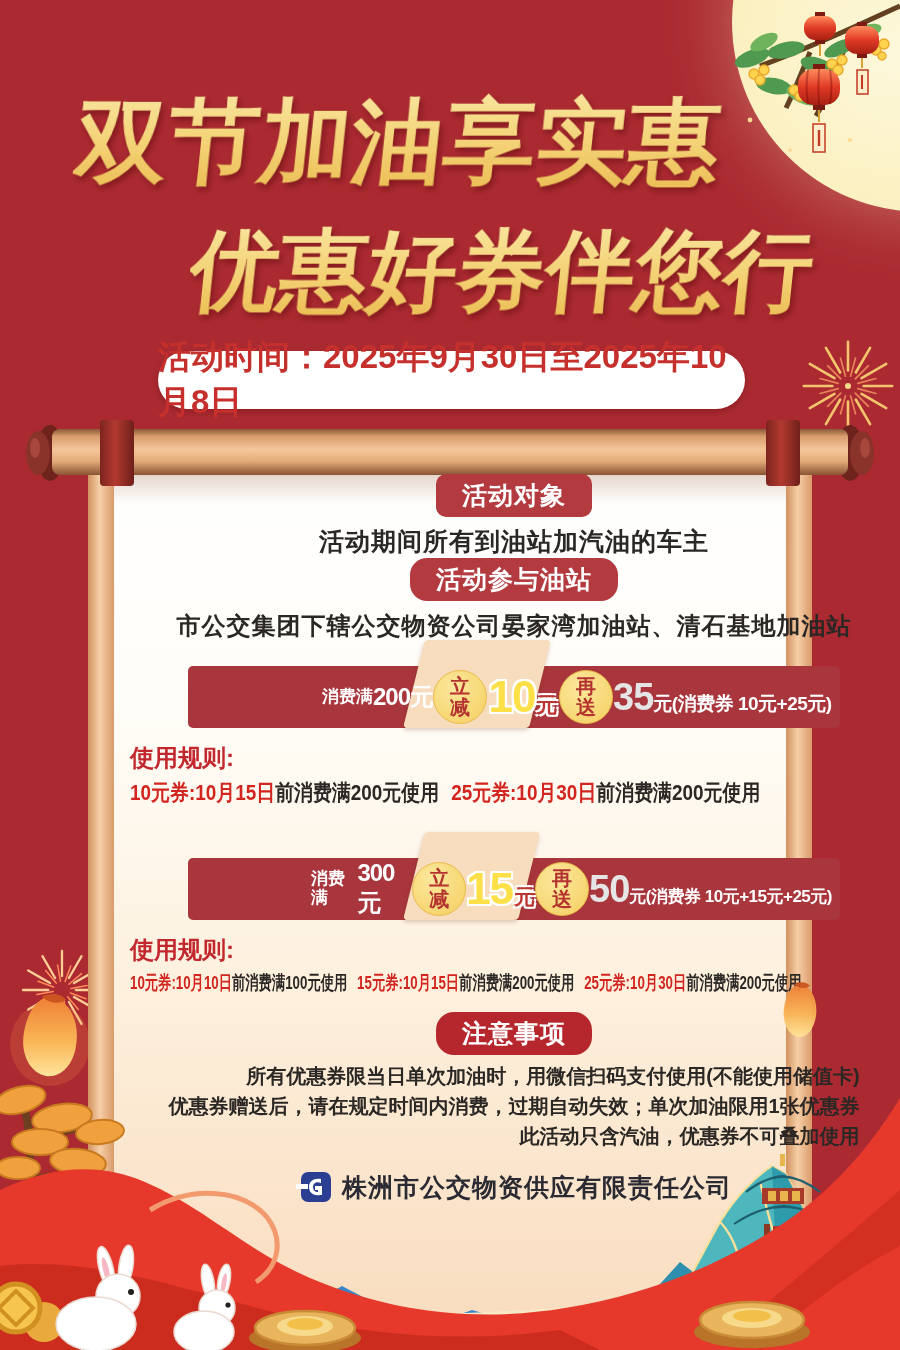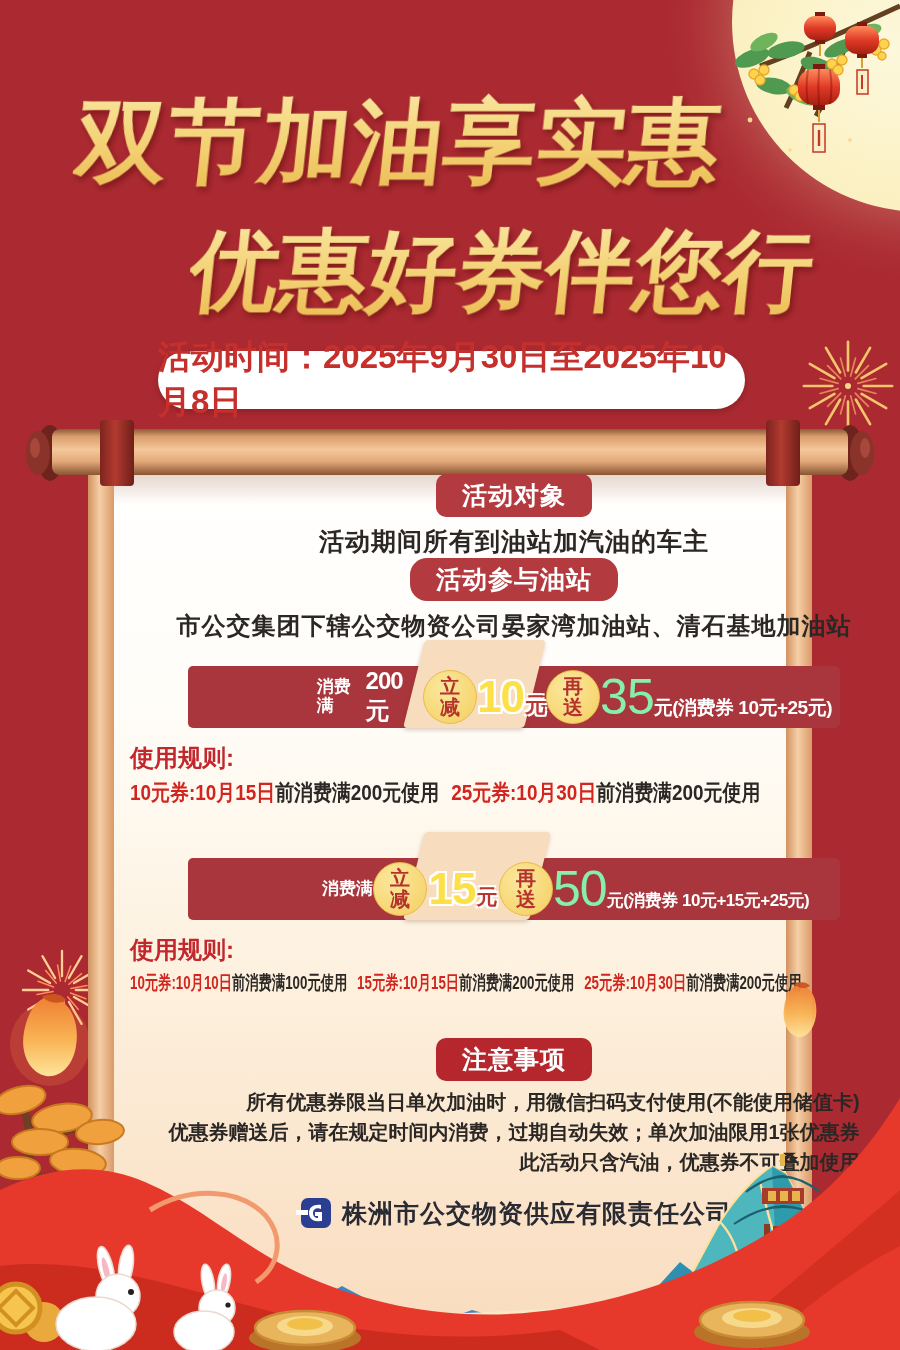--- a/index.html
+++ b/index.html
@@ -66,33 +66,33 @@
     background:radial-gradient(circle at 38% 32%,#fbe79c,#f5cf60);
     border:1px solid #e8bb4a;display:flex;align-items:center;justify-content:center;}
   .mini-circle span{width:1.15em;word-break:break-all;text-align:center;line-height:1.05;
     color:#b4322f;font-weight:900;font-size:20px;}
   .minus-wrap{display:flex;align-items:baseline;width:72px;justify-content:center;}
   .minus-num{font-size:44px;font-weight:900;color:#fde047;letter-spacing:-1px;
     text-shadow:-2px -2px 0 #fff,2px -2px 0 #fff,-2px 2px 0 #fff,2px 2px 0 #fff,0 2px 0 #fff,2px 0 0 #fff,0 -2px 0 #fff,-2px 0 0 #fff;}
   .minus-unit{font-size:21px;font-weight:900;color:#bc3430;margin-left:1px;
     text-shadow:-2px -2px 0 #fff,2px -2px 0 #fff,-2px 2px 0 #fff,2px 2px 0 #fff;}
   .gift-wrap{display:flex;align-items:baseline;white-space:nowrap;}
-  .gift-num{color:#86efac;font-weight:400;font-size:50px;letter-spacing:-1px;}
+  .gift-num{color:#e5e5e5;font-weight:700;font-size:38px;letter-spacing:-1px;}
   .gift-detail{color:#fff;font-weight:800;font-size:19px;letter-spacing:-.5px;}
   .gift-detail.small{font-size:17px;}
   .rules{align-self:stretch;margin-top:14px;padding-left:16px;}
   .rules-title{color:#c1272d;font-weight:900;font-size:24px;}
   .rule-line{white-space:nowrap;font-weight:800;color:#2b2724;margin-top:4px;transform-origin:left center;}
   .rule-line .rr{color:#d2251f;}
   .rule-line .gap{display:inline-block;width:14px;}
   .rl-1{font-size:22px;transform:scaleX(.86);}
   .rl-2{font-size:19px;transform:scaleX(.70);}
   .notes{margin-top:6px;text-align:right;}
   .note-line{color:#2b2724;font-weight:700;font-size:20px;line-height:1.5;white-space:nowrap;}
-  .m26{margin-top:42px;}
+  .m26{margin-top:16px;border-radius:18px;}
   .footer{margin-top:18px;display:flex;align-items:center;gap:10px;}
   .company-name{color:#2a2a33;font-weight:800;font-size:25px;letter-spacing:1px;}
   
   .bottom-scene{position:absolute;left:0;bottom:0;width:900px;height:280px;z-index:40;}
 </style>
 </head>
 <body>
 
 <div class="poster">
 
@@ -255,20 +255,21 @@
     <div class="rules">
       <div class="rules-title">使用规则:</div>
       <div class="rule-line rl-1">
         <span class="rr">10元券:10月15日</span><span class="rb">前消费满200元使用</span><span class="gap"></span><span class="rr">25元券:10月30日</span><span class="rb">前消费满200元使用</span>
       </div>
     </div>
 
     <div class="banner banner2">
       <div class="pgram"></div>
       <span class="spend-label">消费满</span>
+      <span class="spend-amount">300元</span>
       <div class="mini-circle">
         <span>立减</span>
       </div>
       <div class="minus-wrap">
         <span class="minus-num">15</span>
         <span class="minus-unit">元</span>
       </div>
       <div class="mini-circle">
         <span>再送</span>
       </div>

